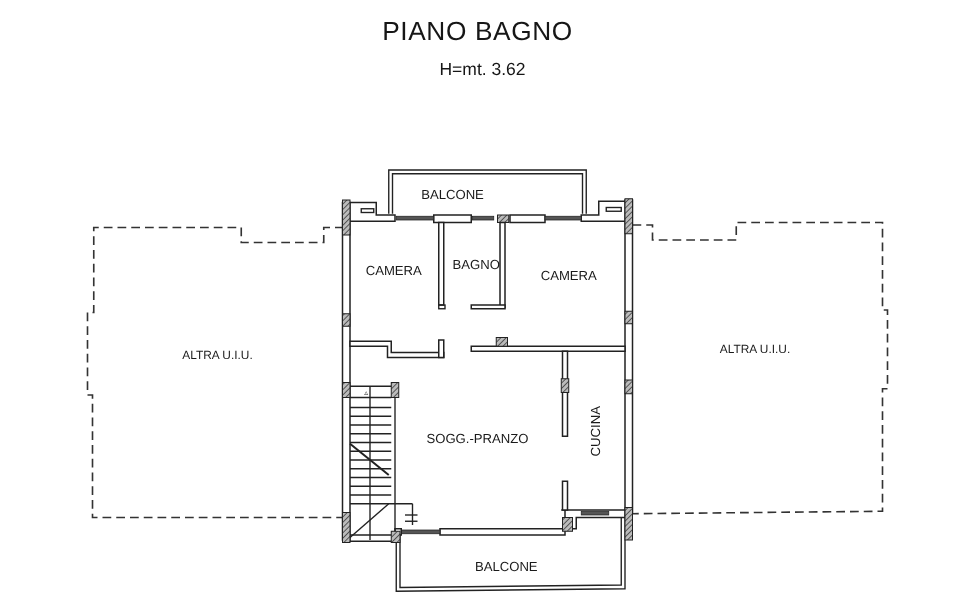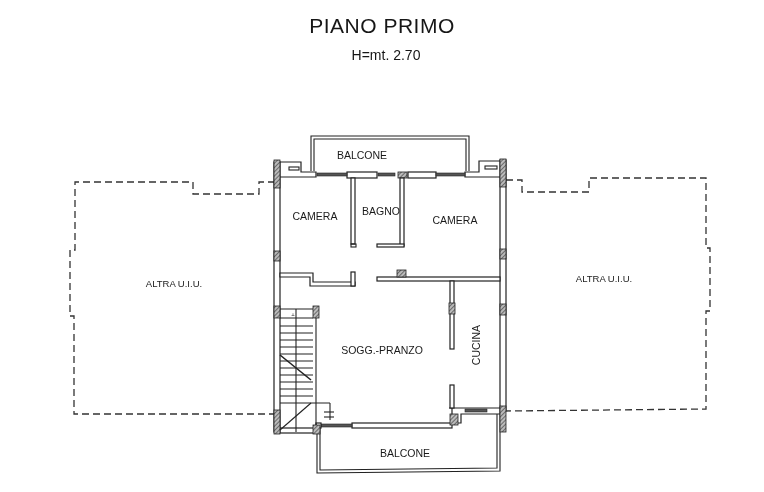--- a/index.html
+++ b/index.html
@@ -14,22 +14,22 @@
   .thin { fill:none; stroke:#222; stroke-width:1.1; }
   .dash { fill:none; stroke:#333; stroke-width:1.3; stroke-dasharray:7 4; }
   .hatch { fill:url(#hatch); stroke:#222; stroke-width:0.8; }
   .win { fill:#555; stroke:#222; stroke-width:0.6; }
   .lbl { font-family:"Liberation Sans", sans-serif; font-size:10.5px; fill:#1a1a1a; }
   .lbl-sm { font-family:"Liberation Sans", sans-serif; font-size:9.5px; fill:#1a1a1a; }
 </style>
 </head>
 <body>
 
-<div class="title">PIANO PRIMO</div>
-<div class="subtitle">H=mt. 2.70</div>
+<div class="title">PIANO BAGNO</div>
+<div class="subtitle">H=mt. 3.62</div>
 
 <svg width="764" height="492" viewBox="0 0 764 492">
   <defs>
     <pattern id="hatch" width="3" height="3" patternUnits="userSpaceOnUse" patternTransform="rotate(45)">
       <rect width="3" height="3" fill="#bbb"></rect>
       <line x1="0" y1="0" x2="0" y2="3" stroke="#333" stroke-width="1.2"></line>
     </pattern>
   </defs>
 
   <g>

